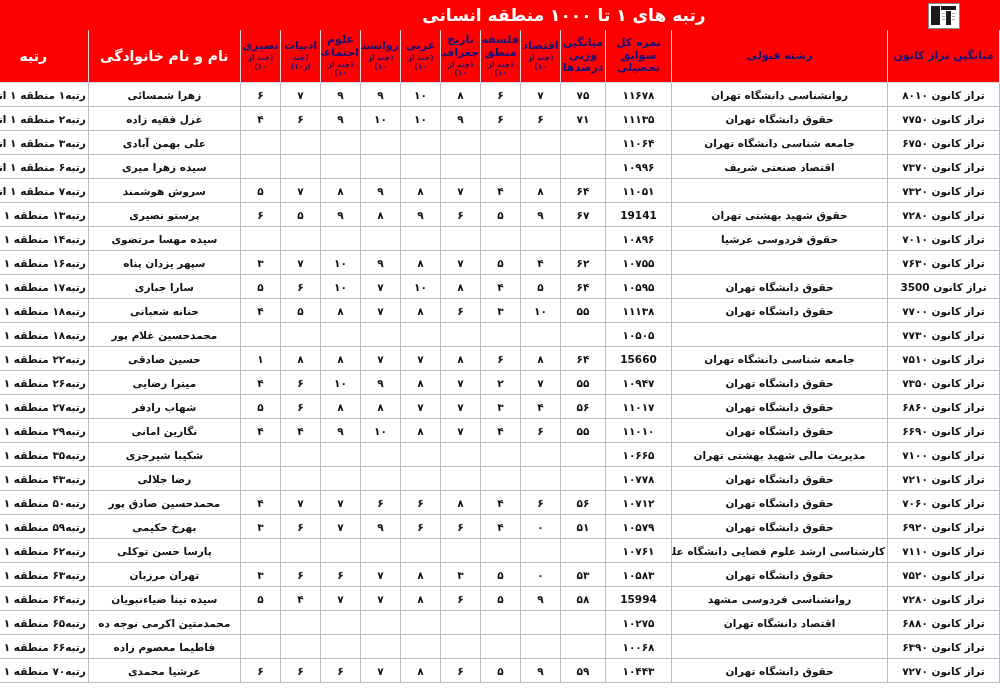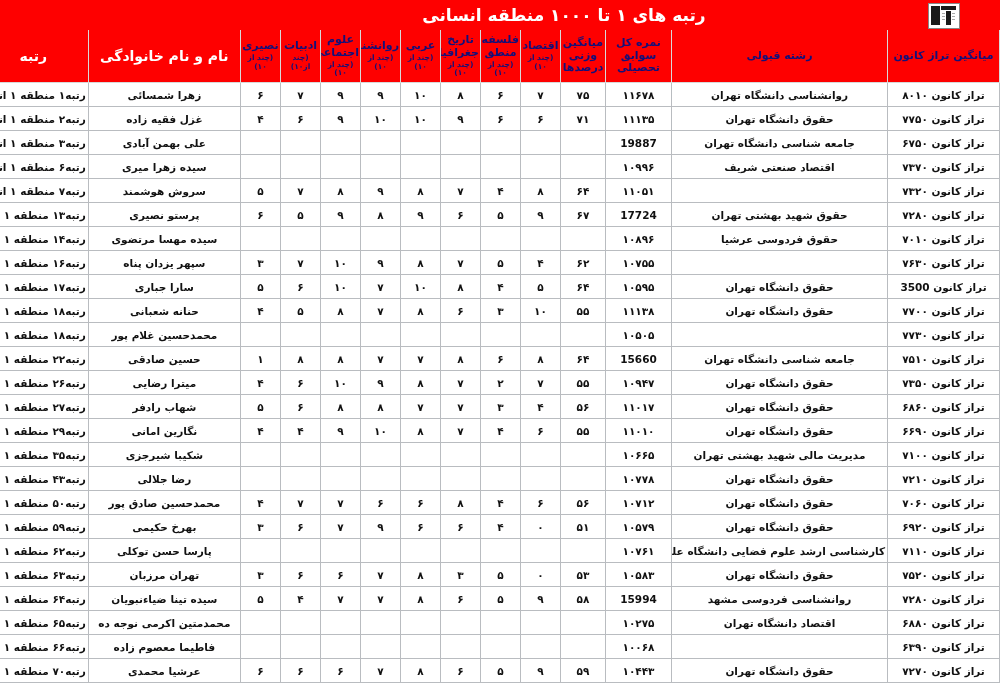--- a/index.html
+++ b/index.html
@@ -222,21 +222,21 @@
           <td class="c-num">۱۰</td>
           <td class="c-num">۹</td>
           <td class="c-num">۶</td>
           <td class="c-num">۴</td>
           <td class="c-name">غزل فقیه زاده</td>
           <td class="c-rank">رتبه۲ منطقه ۱ انسانی</td>
         </tr>
         <tr class="data-row">
           <td class="c-taraz">تراز کانون ۶۷۵۰</td>
           <td class="c-field">جامعه شناسی دانشگاه تهران</td>
-          <td class="c-total">19887</td>
+          <td class="c-total">۱۱۰۶۴</td>
           <td class="c-avg"></td>
           <td class="c-num"></td>
           <td class="c-num"></td>
           <td class="c-num"></td>
           <td class="c-num"></td>
           <td class="c-num"></td>
           <td class="c-num"></td>
           <td class="c-num"></td>
           <td class="c-num"></td>
           <td class="c-name">علی بهمن آبادی</td>
@@ -270,21 +270,21 @@
           <td class="c-num">۹</td>
           <td class="c-num">۸</td>
           <td class="c-num">۷</td>
           <td class="c-num">۵</td>
           <td class="c-name">سروش هوشمند</td>
           <td class="c-rank">رتبه۷ منطقه ۱ انسانی</td>
         </tr>
         <tr class="data-row">
           <td class="c-taraz">تراز کانون ۷۲۸۰</td>
           <td class="c-field">حقوق شهید بهشتی تهران</td>
-          <td class="c-total">17724</td>
+          <td class="c-total">19141</td>
           <td class="c-avg">۶۷</td>
           <td class="c-num">۹</td>
           <td class="c-num">۵</td>
           <td class="c-num">۶</td>
           <td class="c-num">۹</td>
           <td class="c-num">۸</td>
           <td class="c-num">۹</td>
           <td class="c-num">۵</td>
           <td class="c-num">۶</td>
           <td class="c-name">پرستو نصیری</td>

